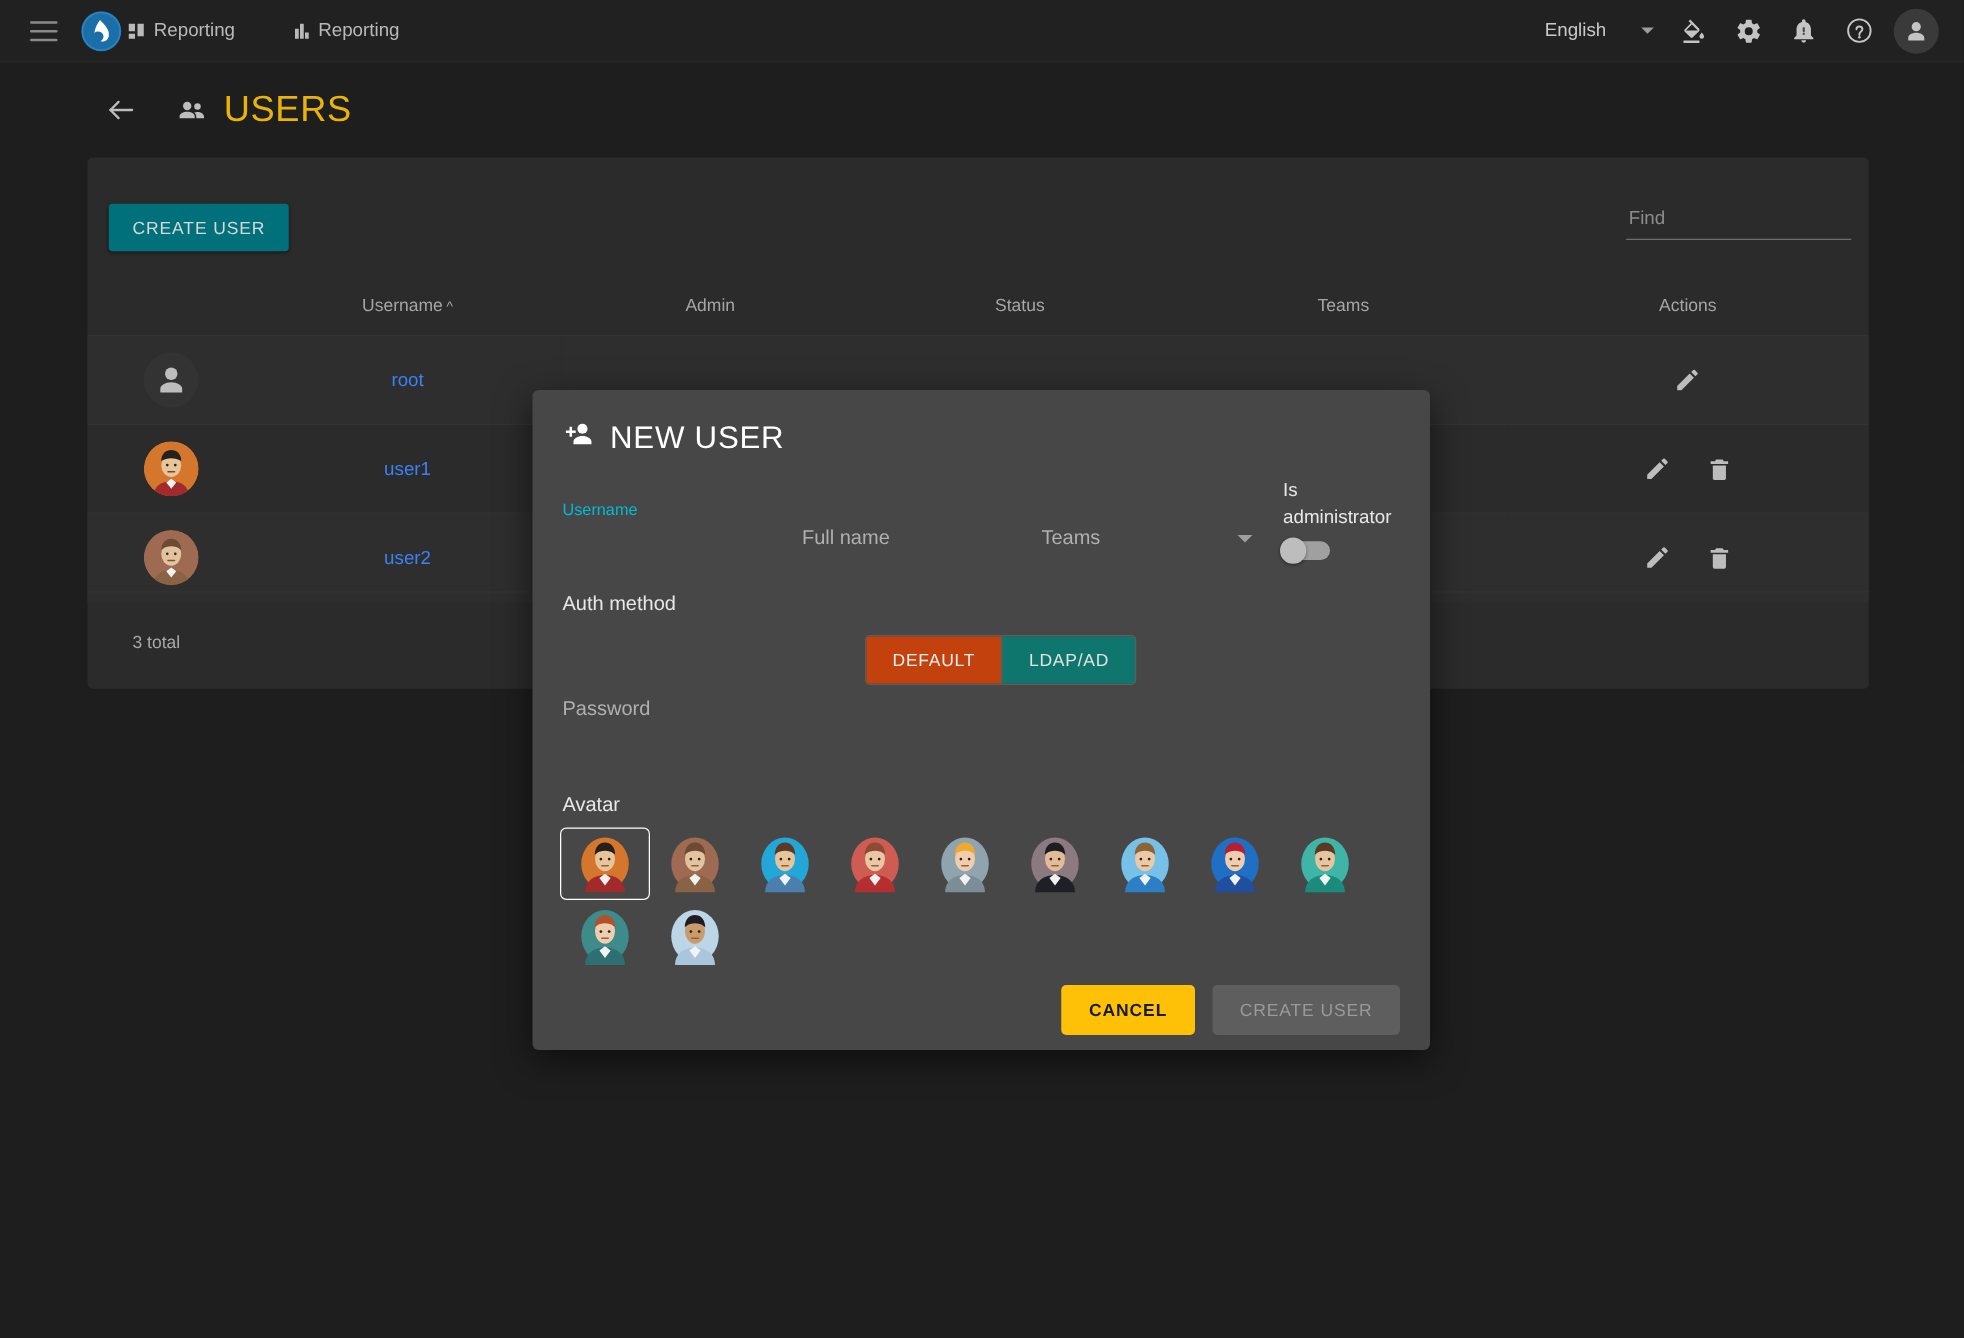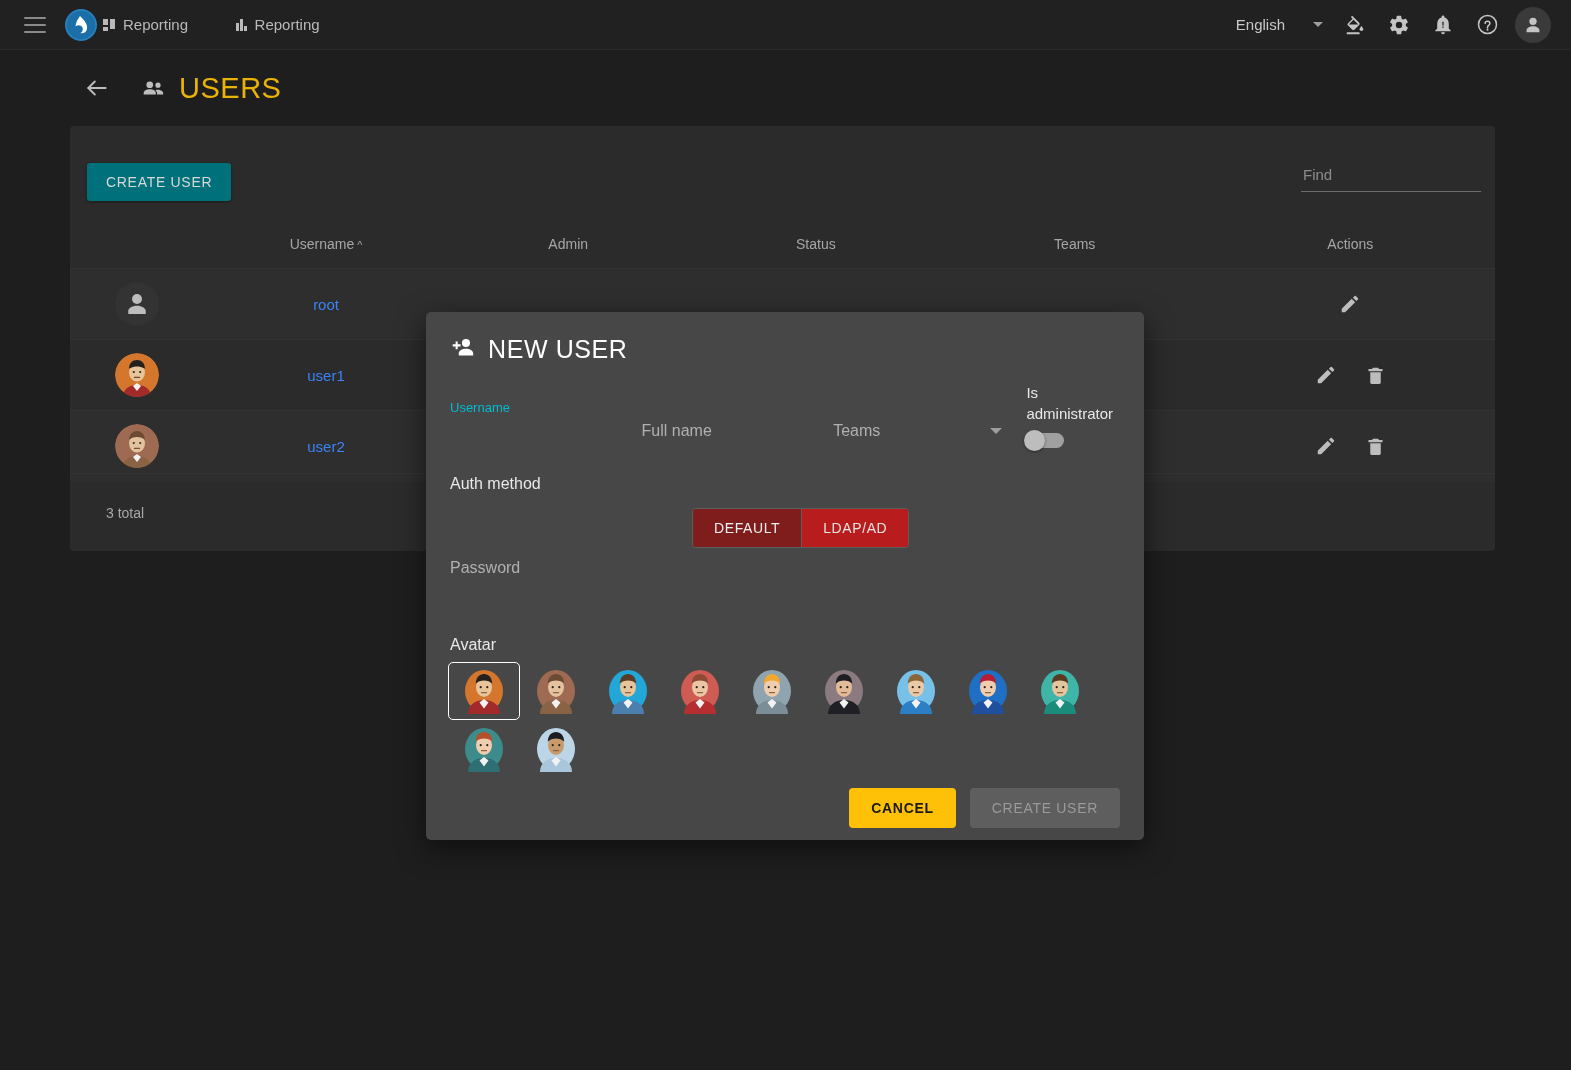--- a/index.html
+++ b/index.html
@@ -185,23 +185,23 @@
     border-radius:50%; background:#bdbdbd; box-shadow:0 1px 3px rgba(0,0,0,.4);
   }
 
   .auth-label { position:absolute; top:163px; left:24px; color:#e8e8e8; font-size:16px; }
   .auth-group {
     position:absolute; top:196px; left:266px;
     display:flex; border:1px solid #5e5e5e; border-radius:4px; overflow:hidden;
   }
   .auth-btn {
     padding:11px 21px; font-size:14px; letter-spacing:0.6px;
-    color:#e3e3e3; background:#b91c1c; border:none; cursor:pointer; font-family:inherit;
-  }
-  .auth-btn.selected { background:#7f1d1d; color:#f0f0f0; }
+    color:#e3e3e3; background:#0f766e; border:none; cursor:pointer; font-family:inherit;
+  }
+  .auth-btn.selected { background:#c2410c; color:#f0f0f0; }
   .auth-btn + .auth-btn { border-left:1px solid #5e5e5e; }
 
   .pw-row { position:absolute; top:245px; left:24px; width:672px; display:flex; }
   .f-pw  { width:326px; }
   .f-cpw { width:326px; margin-left:20px; }
 
   .avatar-label { position:absolute; top:324px; left:24px; color:#e8e8e8; font-size:16px; }
   .avatar-grid {
     position:absolute; top:350px; left:22px; width:676px;
     display:flex; flex-wrap:wrap; gap:0;

